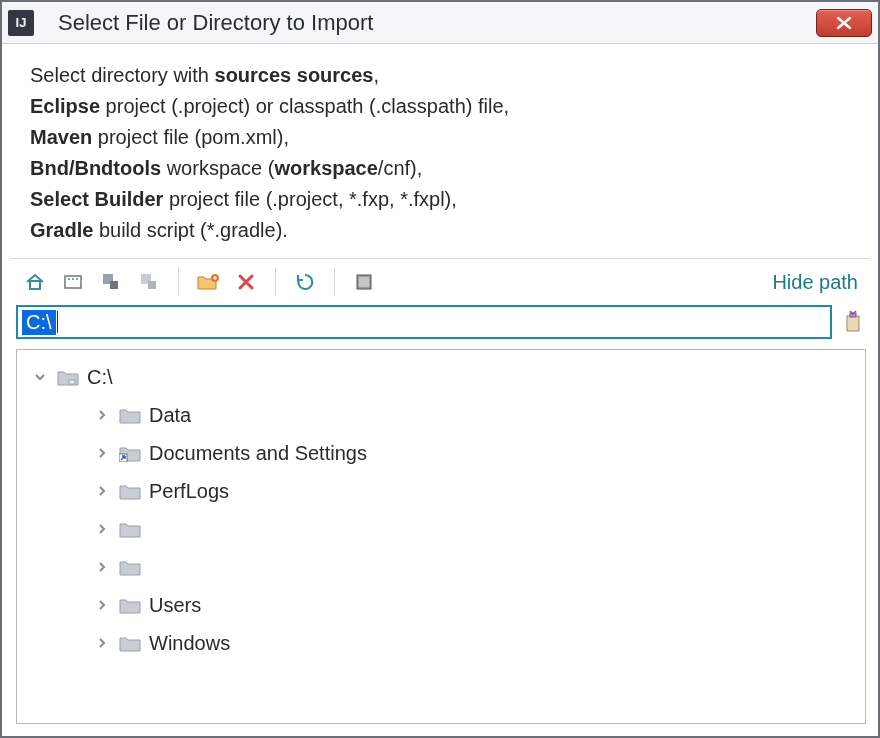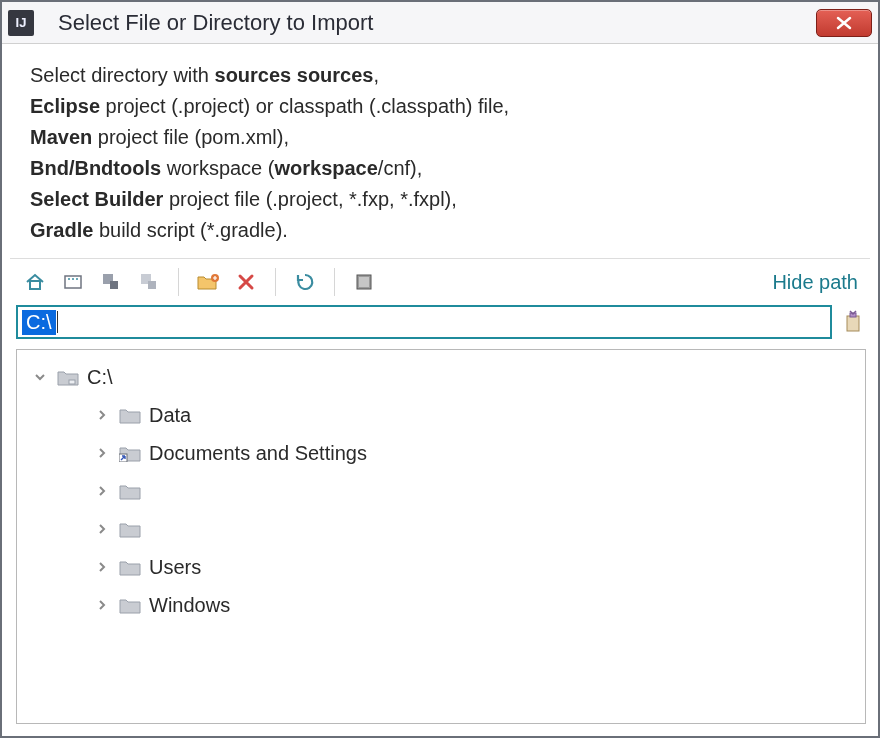--- a/index.html
+++ b/index.html
@@ -303,20 +303,33 @@
           <span class="chev">
             <svg width="14" height="14" viewBox="0 0 14 14">
               <path d="M5 3 L9 7 L5 11" stroke="#8a8a8a" stroke-width="2" fill="none"></path>
             </svg>
           </span>
           <span class="folder-ico">
             <svg width="22" height="18" viewBox="0 0 22 18">
               <path d="M1 4 L7 4 L9 6 L21 6 L21 17 L1 17 Z" fill="#c9ccd2" stroke="#9aa0aa"></path>
             </svg>
           </span>
+          <span>PerfLogs</span>
+        </div>
+        <div class="tree-row indent-2">
+          <span class="chev">
+            <svg width="14" height="14" viewBox="0 0 14 14">
+              <path d="M5 3 L9 7 L5 11" stroke="#8a8a8a" stroke-width="2" fill="none"></path>
+            </svg>
+          </span>
+          <span class="folder-ico">
+            <svg width="22" height="18" viewBox="0 0 22 18">
+              <path d="M1 4 L7 4 L9 6 L21 6 L21 17 L1 17 Z" fill="#c9ccd2" stroke="#9aa0aa"></path>
+            </svg>
+          </span>
         </div>
         <div class="tree-row indent-2">
           <span class="chev">
             <svg width="14" height="14" viewBox="0 0 14 14">
               <path d="M5 3 L9 7 L5 11" stroke="#8a8a8a" stroke-width="2" fill="none"></path>
             </svg>
           </span>
           <span class="folder-ico">
             <svg width="22" height="18" viewBox="0 0 22 18">
               <path d="M1 4 L7 4 L9 6 L21 6 L21 17 L1 17 Z" fill="#c9ccd2" stroke="#9aa0aa"></path>

